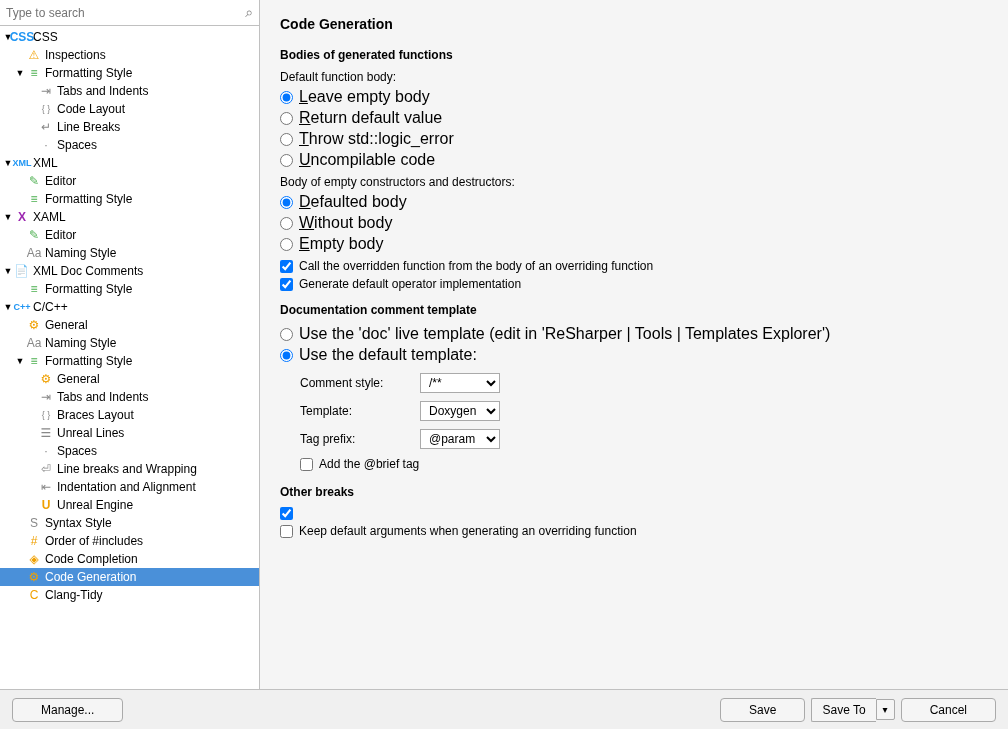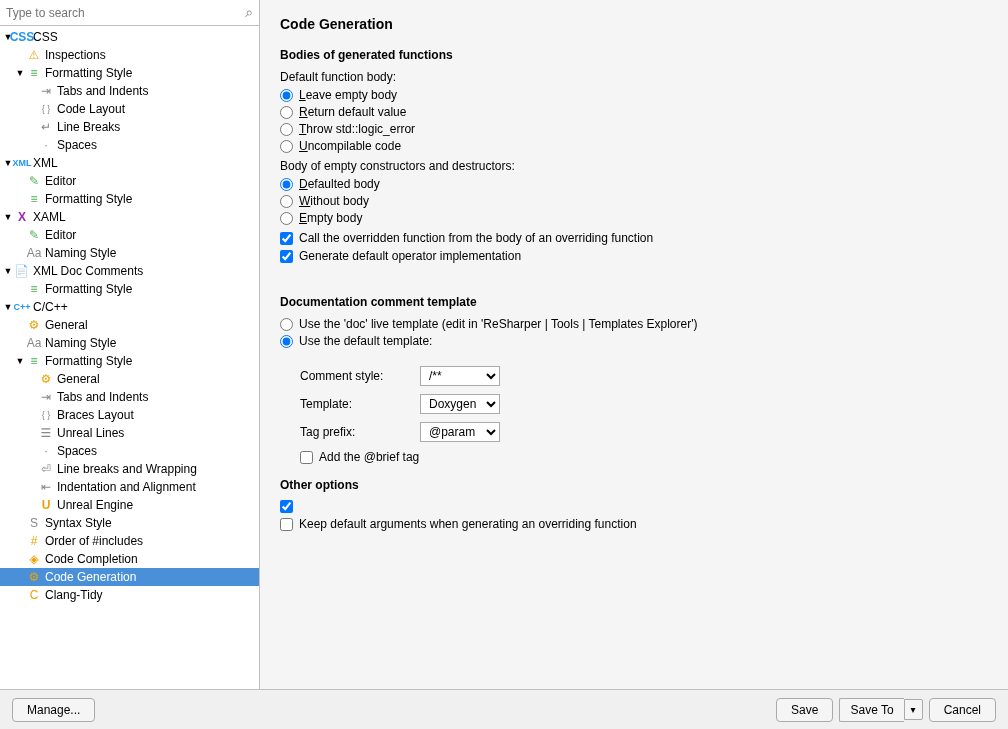--- a/index.html
+++ b/index.html
@@ -33,35 +33,35 @@
     .right-panel { flex: 1; background: #f5f5f5; padding: 16px 20px; overflow-y: auto; }
     .panel-title { font-size: 14px; font-weight: bold; margin-bottom: 14px; color: #000; }
     .section-title { font-weight: bold; font-size: 12px; margin-top: 16px; margin-bottom: 8px; }
     .section-title:first-of-type { margin-top: 0; }
 
     .option-group { margin-bottom: 6px; }
     .option-label { font-size: 12px; margin-bottom: 4px; }
 
     .radio-option { display: flex; align-items: center; margin-bottom: 3px; }
     .radio-option input[type=radio] { margin-right: 6px; cursor: pointer; }
-    .radio-option label { font-size: 12px; cursor: pointer; }
+    .radio-option label { font-size: 16px; cursor: pointer; }
 
     .checkbox-option { display: flex; align-items: center; margin-bottom: 4px; }
     .checkbox-option input[type=checkbox] { margin-right: 6px; cursor: pointer; }
     .checkbox-option label { font-size: 12px; cursor: pointer; }
 
     .form-row { display: flex; align-items: center; margin-bottom: 8px; padding-left: 20px; }
     .form-row label { font-size: 12px; width: 120px; }
     .form-row select { font-size: 12px; padding: 1px 4px; border: 1px solid #aaa; background: #fff; min-width: 80px; }
 
     .underline { text-decoration: underline; }
 
     
     .bottom-bar { height: 40px; background: #f0f0f0; border-top: 1px solid #c0c0c0; display: flex; align-items: center; justify-content: flex-end; padding: 0 12px; gap: 6px; }
-    .btn { padding: 4px 14px; font-size: 12px; border: 1px solid #aaa; background: #f5f5f5; cursor: pointer; border-radius: 4px; }
+    .btn { padding: 4px 28px; font-size: 12px; border: 1px solid #aaa; background: #f5f5f5; cursor: pointer; border-radius: 4px; }
     .btn-save-to { display: flex; align-items: center; gap: 0; padding: 0; }
     .btn-save-to .btn-main { border-right: none; border-radius: 2px 0 0 2px; padding: 4px 10px; }
     .btn-save-to .btn-arrow { border-radius: 0 2px 2px 0; padding: 4px 6px; font-size: 10px; }
     .manage-btn { margin-right: auto; }
   </style>
 </head>
 <body>
 
 <div class="main-container">
 
@@ -276,26 +276,26 @@
 
     <div class="checkbox-option" style="margin-top:4px">
       <input type="checkbox" id="cb1" checked="" style="">
         <label for="cb1">Call the overridden function from the body of an overriding function</label>
     </div>
     <div class="checkbox-option">
       <input type="checkbox" id="cb2" checked="" style="">
         <label for="cb2">Generate default operator implementation</label>
     </div>
 
-    <div class="section-title" style="margin-top:32px">Documentation comment template</div>
+    <div class="section-title" style="margin-top:12px">Documentation comment template</div>
     <div class="radio-option">
       <input type="radio" name="doctemplate" id="r8" style="">
         <label for="r8">Use the 'doc' live template (edit in 'ReSharper | Tools | Templates Explorer')</label>
     </div>
-    <div class="radio-option" style="margin-bottom:18px">
+    <div class="radio-option" style="margin-bottom:9px">
       <input type="radio" name="doctemplate" id="r9" checked="" style="">
         <label for="r9">Use the default template:</label>
     </div>
 
     <div class="form-row">
       <label>Comment style:</label>
       <select>
         <option>/**</option>
         <option>///</option>
         <option>//!</option>
@@ -314,21 +314,21 @@
       <select>
         <option>@param</option>
         <option>\param</option>
       </select>
     </div>
     <div class="checkbox-option" style="padding-left:20px">
       <input type="checkbox" id="cb3" style="">
         <label for="cb3">Add the @brief tag</label>
     </div>
 
-    <div class="section-title" style="margin-top:14px">Other options</div>
+    <div class="section-title" style="margin-top:14px">Other breaks</div>
     <div class="checkbox-option">
       <input type="checkbox" id="cb4" checked="" style="">
     </div>
     <div class="checkbox-option">
       <input type="checkbox" id="cb5" style="">
         <label for="cb5">Keep default arguments when generating an overriding function</label>
     </div>
   </div>
 </div>
 

